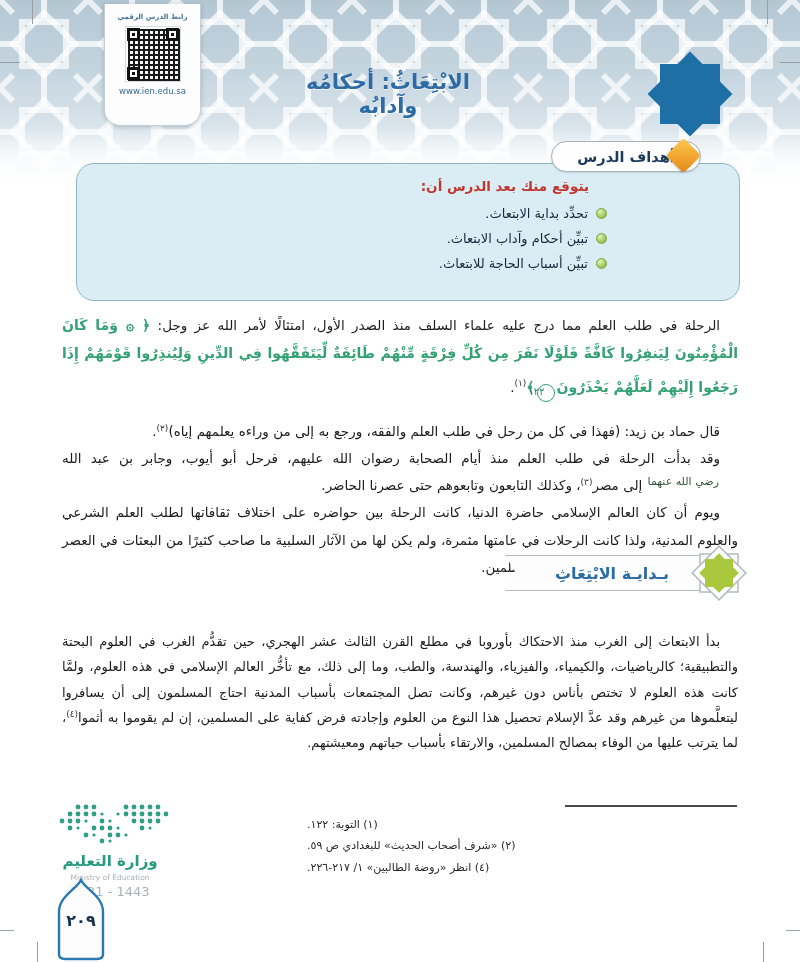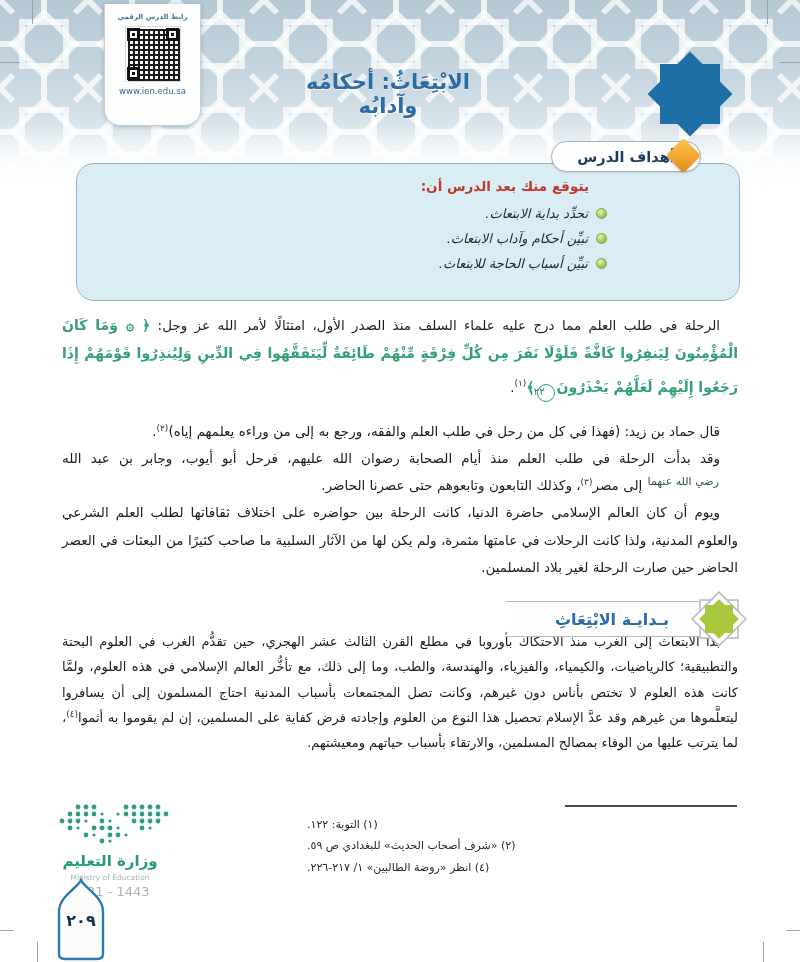--- a/index.html
+++ b/index.html
@@ -36,40 +36,40 @@
   
   .obj-tab { position:absolute; left:551px; top:141px; width:150px; height:31px; background:#fefefe;
     border:1.5px solid #a7b2b8; border-radius:16px; display:flex; align-items:center; justify-content:center;
     color:#1c3c5e; font-weight:bold; font-size:14.5px; z-index:8; box-shadow:0 1px 2px rgba(0,0,0,.12); }
   .obj-diamond { position:absolute; left:671px; top:143px; width:25px; height:25px;
     background:linear-gradient(135deg,#fbc94f 0%,#f2a22e 60%,#e08712 100%);
     transform:rotate(45deg); border-radius:4px; z-index:9; box-shadow:0 1px 2px rgba(0,0,0,.25); }
   .obj-box { position:absolute; left:76px; top:163px; width:664px; height:138px; background:#dbedf4;
     border:1.5px solid #8db5c5; border-radius:18px; z-index:7; direction:rtl; }
   .obj-intro { margin:14px 150px 0 0; text-align:right; color:#c0372f; font-weight:bold; font-size:13.5px; }
-  .obj-items { margin:12px 132px 0 0; list-style:none;font-style:italic; }
+  .obj-items { margin:12px 132px 0 0; list-style:none; }
   .obj-item { display:flex; align-items:center; gap:8px; margin-bottom:10px; font-size:13px; color:#17293c; }
   .bullet-dot { flex:0 0 auto; width:11px; height:11px; border-radius:50%;
     background:radial-gradient(circle at 35% 30%, #e4f2bd 0%, #a9cc62 55%, #7fa93c 100%);
     border:1px solid #7aa43c; }
 
   
   .body-block { position:absolute; left:62px; width:676px; direction:rtl; text-align:justify;
     color:#1c1c1c; font-size:13.5px; line-height:2.02; z-index:2; }
   .bb1 { top:311px; }
   .bb2 { top:629px; font-size:13px; line-height:1.95; }
   .body-block p { text-indent:18px; margin:0; }
   .quran { color:#33a173; font-weight:bold; font-size:14px; }
   .ayah-badge { display:inline-flex; align-items:center; justify-content:center; width:18px; height:18px;
     border:1.2px solid #33a173; border-radius:50%; font-size:10px; color:#2a8a61; vertical-align:-4px; margin:16px 2px; }
   .fn-mark { font-size:9px; vertical-align:super; color:#333; }
   .honorific { display:inline-block; font-size:11px; line-height:1; color:#31543a; transform:translateY(-5px); margin:0 1px; }
 
   
-  .section-banner { position:absolute; left:505px; top:597px; width:236px; height:44px; z-index:5; }
+  .section-banner { position:absolute; left:505px; top:551px; width:236px; height:44px; z-index:5; }
   .banner-body { position:absolute; right:22px; top:4px; width:214px; height:36px; background:#fdfdfd;
     border:1.5px solid #b3bcc0; display:flex; align-items:center; justify-content:center;
     clip-path:polygon(0 0, 100% 0, 100% 100%, 0 100%, 11px 50%);
     color:#2d6ba5; font-weight:bold; font-size:16px; direction:rtl; box-shadow:0 1px 2px rgba(0,0,0,.1); }
   .banner-star { position:absolute; right:-8px; top:-8px; }
 
   
   .fn-divider { position:absolute; right:63px; top:805px; width:172px; height:2px; background:#4a4a4a; }
   .footnotes { position:absolute; right:63px; top:814px; width:430px; direction:rtl; text-align:left;
     font-size:11px; color:#262626; line-height:1.95; }

